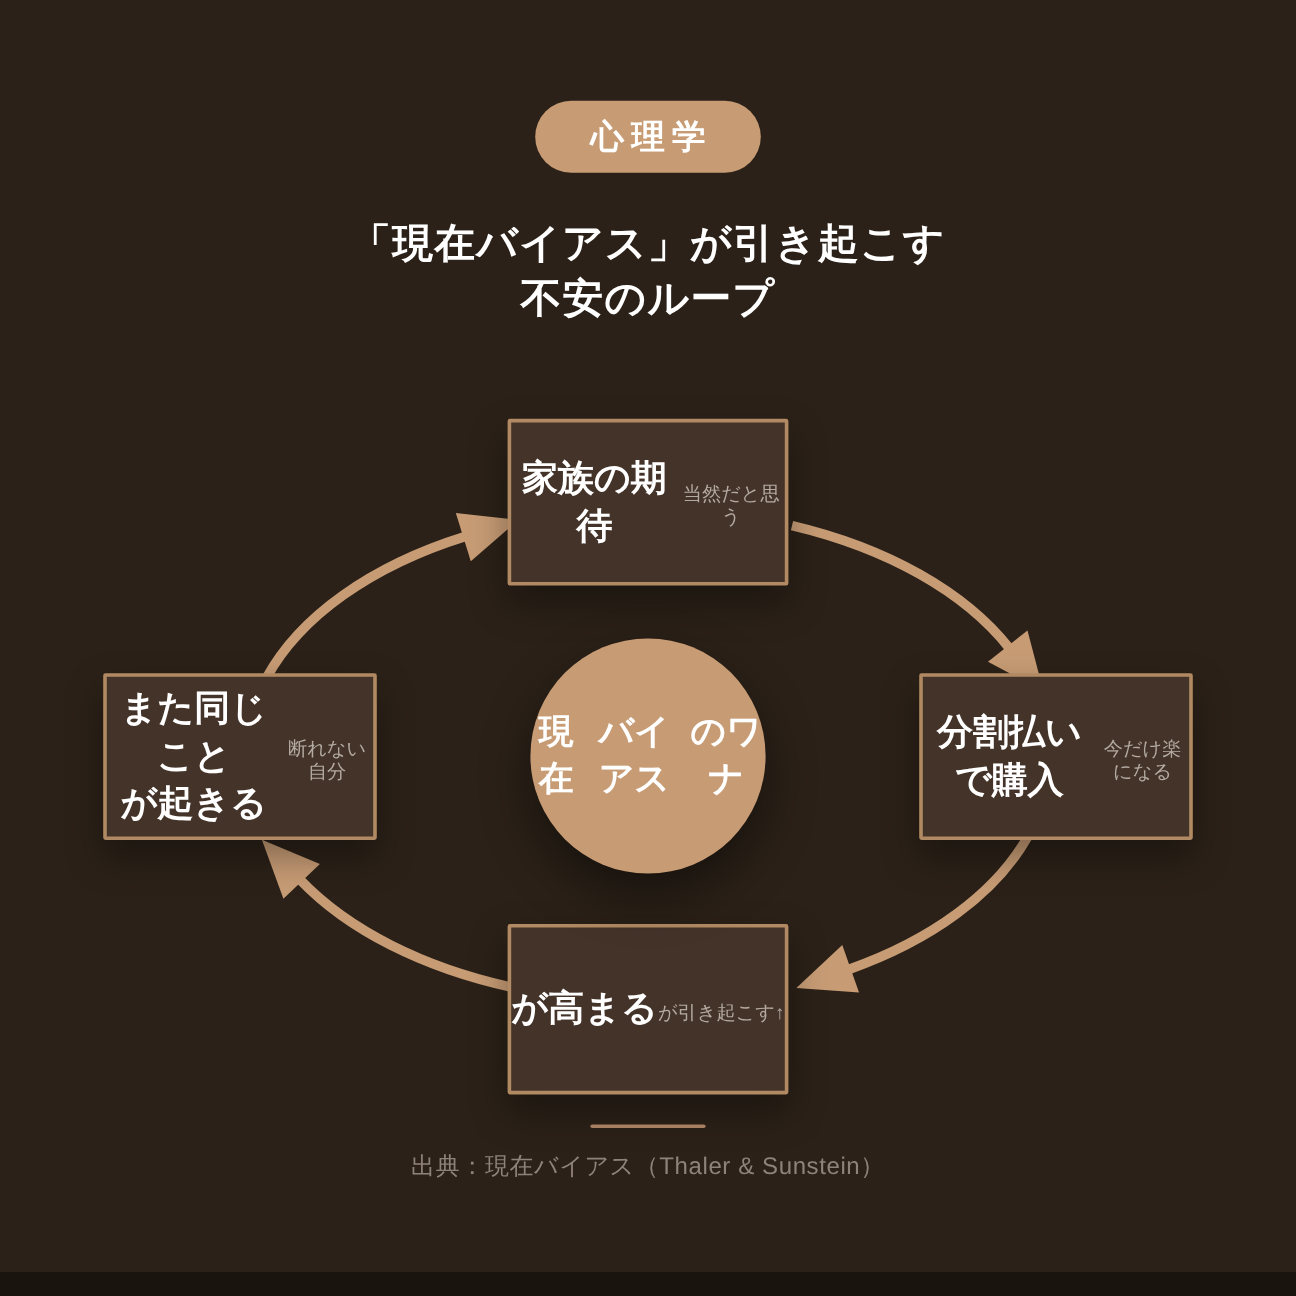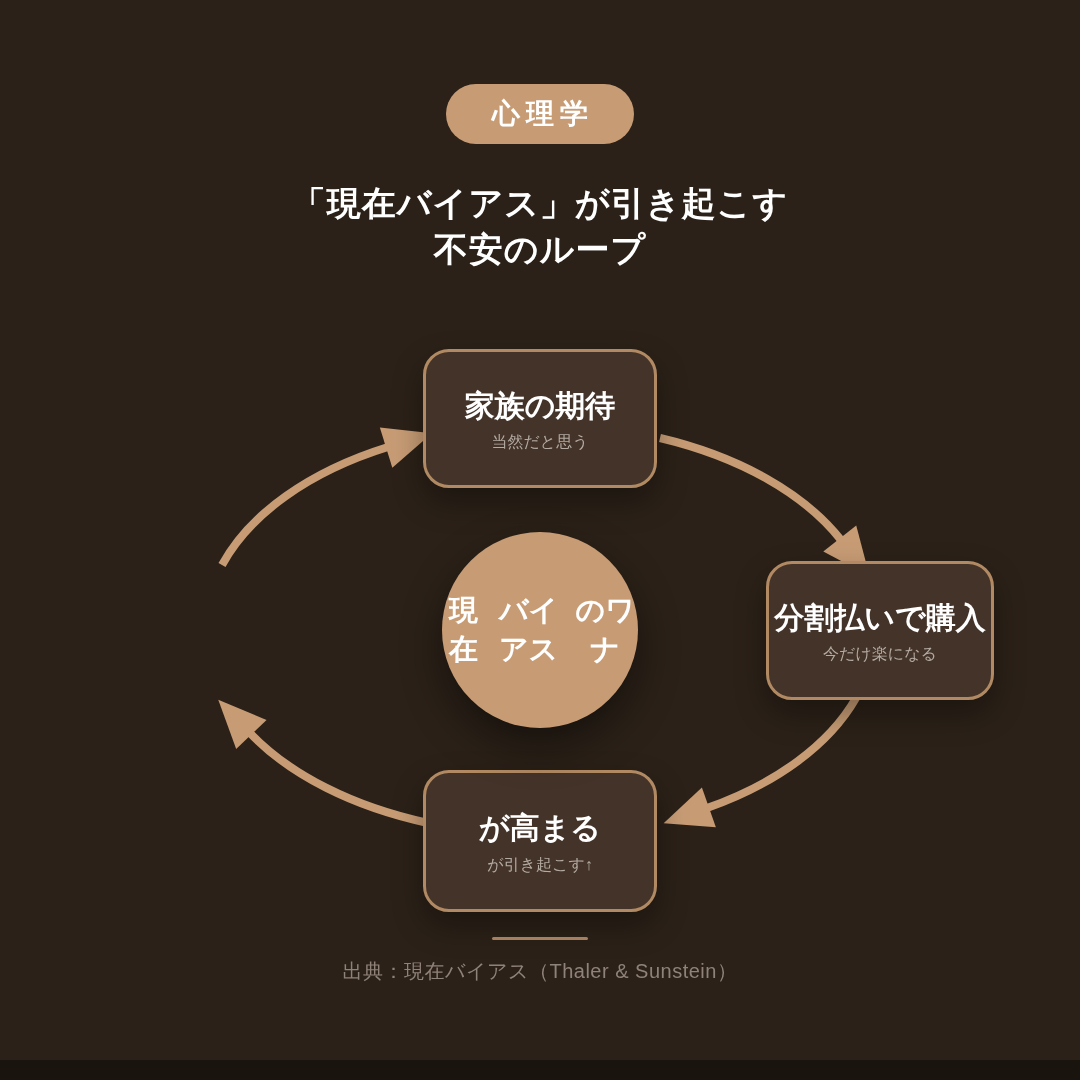--- a/index.html
+++ b/index.html
@@ -28,22 +28,22 @@
     letter-spacing:1px;
   }
   .title span{display:block;}
   
   .arrows{position:absolute;left:0;top:0;width:1080px;height:1080px;}
   .arrow-path{stroke:var(--accent);stroke-width:8;fill:none;}
   .arrowhead-shape{fill:var(--accent);}
   
   .node{
     position:absolute;background:var(--node-fill);
-    border:3px solid var(--node-border);border-radius:26px;
-    display:flex;flex-direction:column;align-items:center;justify-content:center;
+    border:3px solid var(--node-border);border-radius:2px;
+    display:flex;flex-direction:row;align-items:center;justify-content:center;
     box-shadow:0 14px 30px rgba(0,0,0,0.35);
     text-align:center;
   }
   .node-top{left:423px;top:349px;width:234px;height:139px;}
   .node-right{left:766px;top:561px;width:228px;height:139px;align-items:center;}
   .node-bottom{left:423px;top:770px;width:234px;height:142px;}
   .node-left{left:86px;top:561px;width:228px;height:139px;}
   .node-title{color:var(--title-color);font-size:30px;font-weight:700;line-height:1.32;}
   .node-title span{display:block;}
   .node-sub{color:var(--subtitle-color);font-size:16px;margin-top:7px;line-height:1.2;}
@@ -107,20 +107,27 @@
     <div class="node-sub">今だけ楽になる</div>
   </div>
 
   <div class="node node-bottom">
     <div class="node-title">
       <span>が高まる</span>
     </div>
     <div class="node-sub">が引き起こす↑</div>
   </div>
 
+  <div class="node node-left">
+    <div class="node-title">
+      <span>また同じこと</span>
+      <span>が起きる</span>
+    </div>
+    <div class="node-sub">断れない自分</div>
+  </div>
 
   <div class="center-circle">
     <span>現在</span>
     <span>バイアス</span>
     <span>のワナ</span>
   </div>
 
   <div class="footer-divider"></div>
   <div class="footer-source">出典：現在バイアス（Thaler &amp; Sunstein）</div>
 

